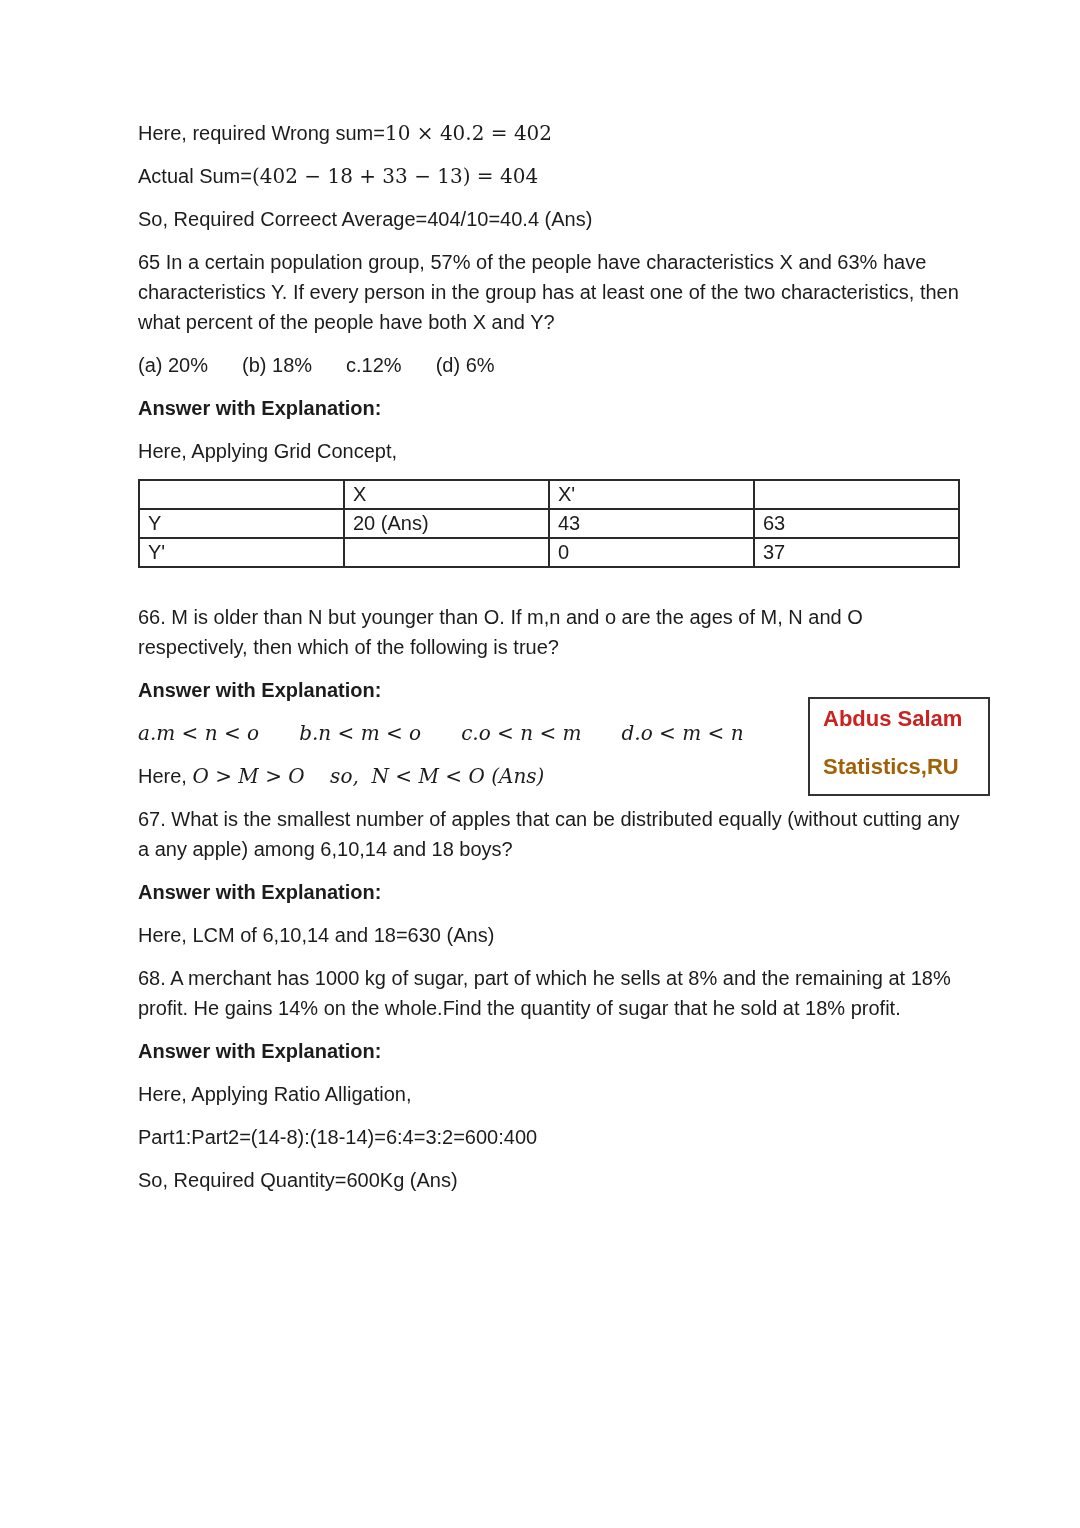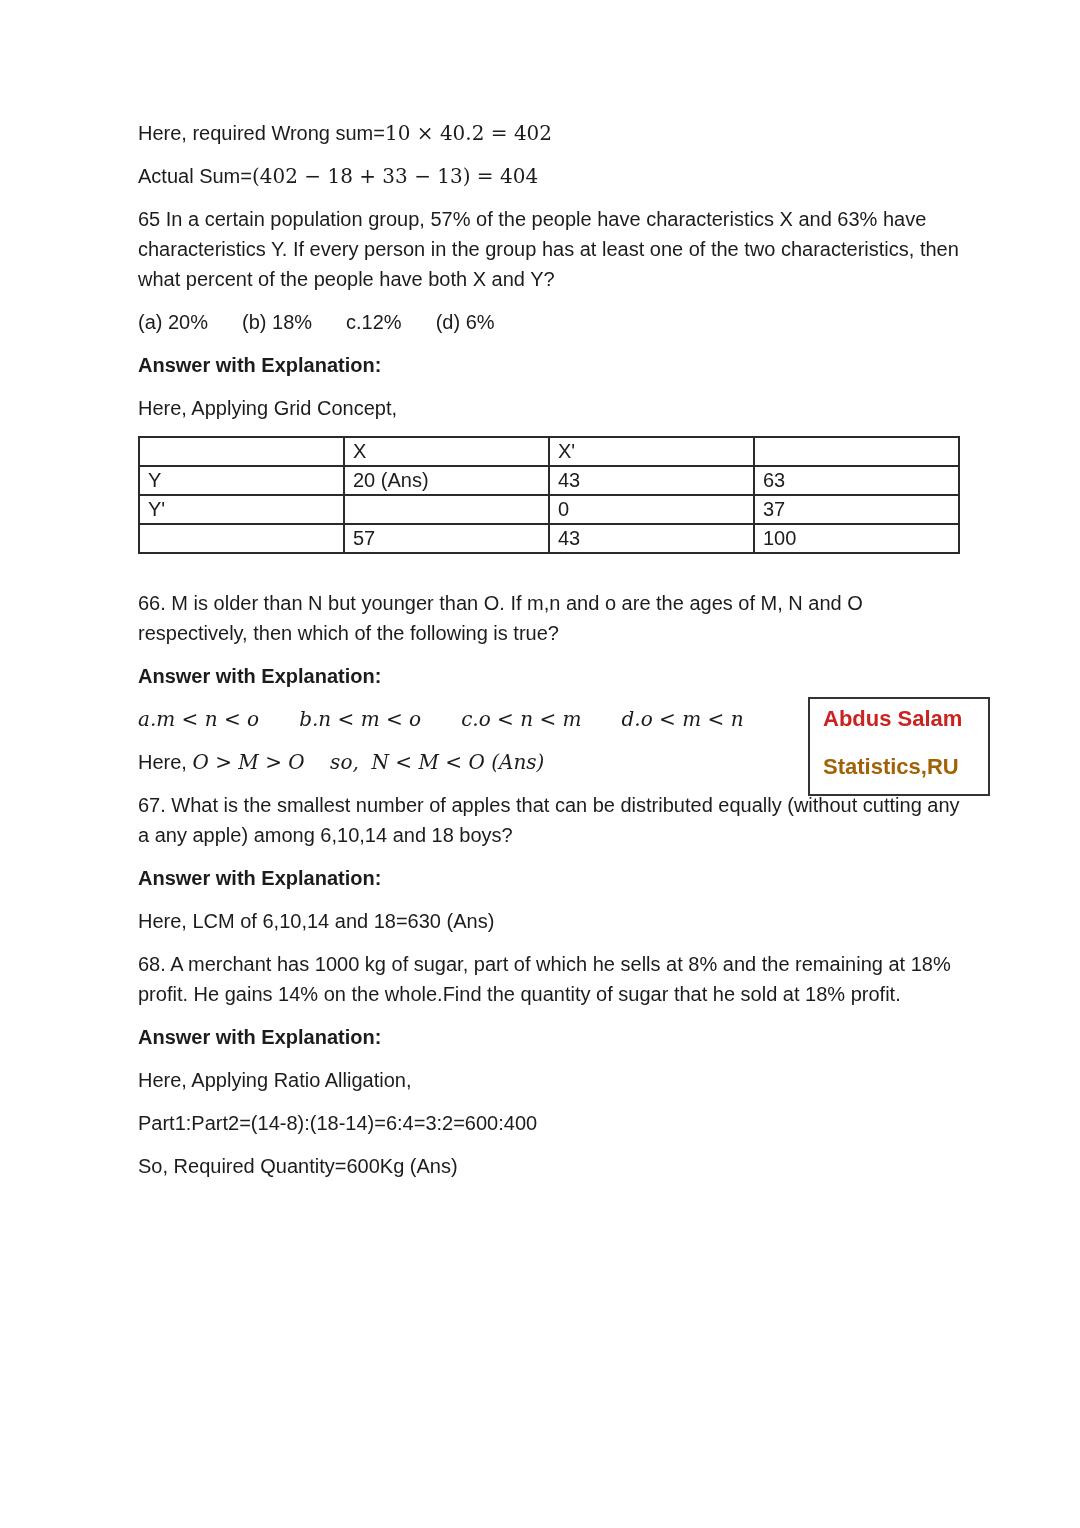--- a/index.html
+++ b/index.html
@@ -62,20 +62,21 @@
 </style>
 </head>
 <body>
 
 <div class="content">
 
   <p><span>Here, required Wrong sum=</span><span class="math">10 × 40.2 = 402</span></p>
 
   <p><span>Actual Sum=</span><span class="math">(402 − 18 + 33 − 13) = 404</span></p>
 
+  <p>So, Required Correect Average=404/10=40.4 (Ans)</p>
 
   <p>65 In a certain population group, 57% of the people have characteristics X and 63% have characteristics Y. If every person in the group has at least one of the two characteristics, then what percent of the people have both X and Y?</p>
 
   <p class="options">
     <span>(a) 20%</span><span>(b) 18%</span><span>c.12%</span><span>(d) 6%</span>
   </p>
 
   <p class="heading">Answer with Explanation:</p>
 
   <p>Here, Applying Grid Concept,</p>
@@ -92,26 +93,20 @@
         <td>Y</td>
         <td>20 (Ans)</td>
         <td>43</td>
         <td>63</td>
       </tr>
       <tr>
         <td>Y'</td>
         <td></td>
         <td>0</td>
         <td>37</td>
-      </tr>
-      <tr>
-        <td></td>
-        <td>57</td>
-        <td>43</td>
-        <td>100</td>
       </tr>
     </tbody>
   </table>
 
   <p>66. M is older than N but younger than O. If m,n and o are the ages of M, N and O respectively, then which of the following is true?</p>
 
   <p class="heading">Answer with Explanation:</p>
 
   <p class="options-math">
     <span class="mi">a.m &lt; n &lt; o</span><span class="mi">b.n &lt; m &lt; o</span><span class="mi">c.o &lt; n &lt; m</span><span class="mi">d.o &lt; m &lt; n</span>

